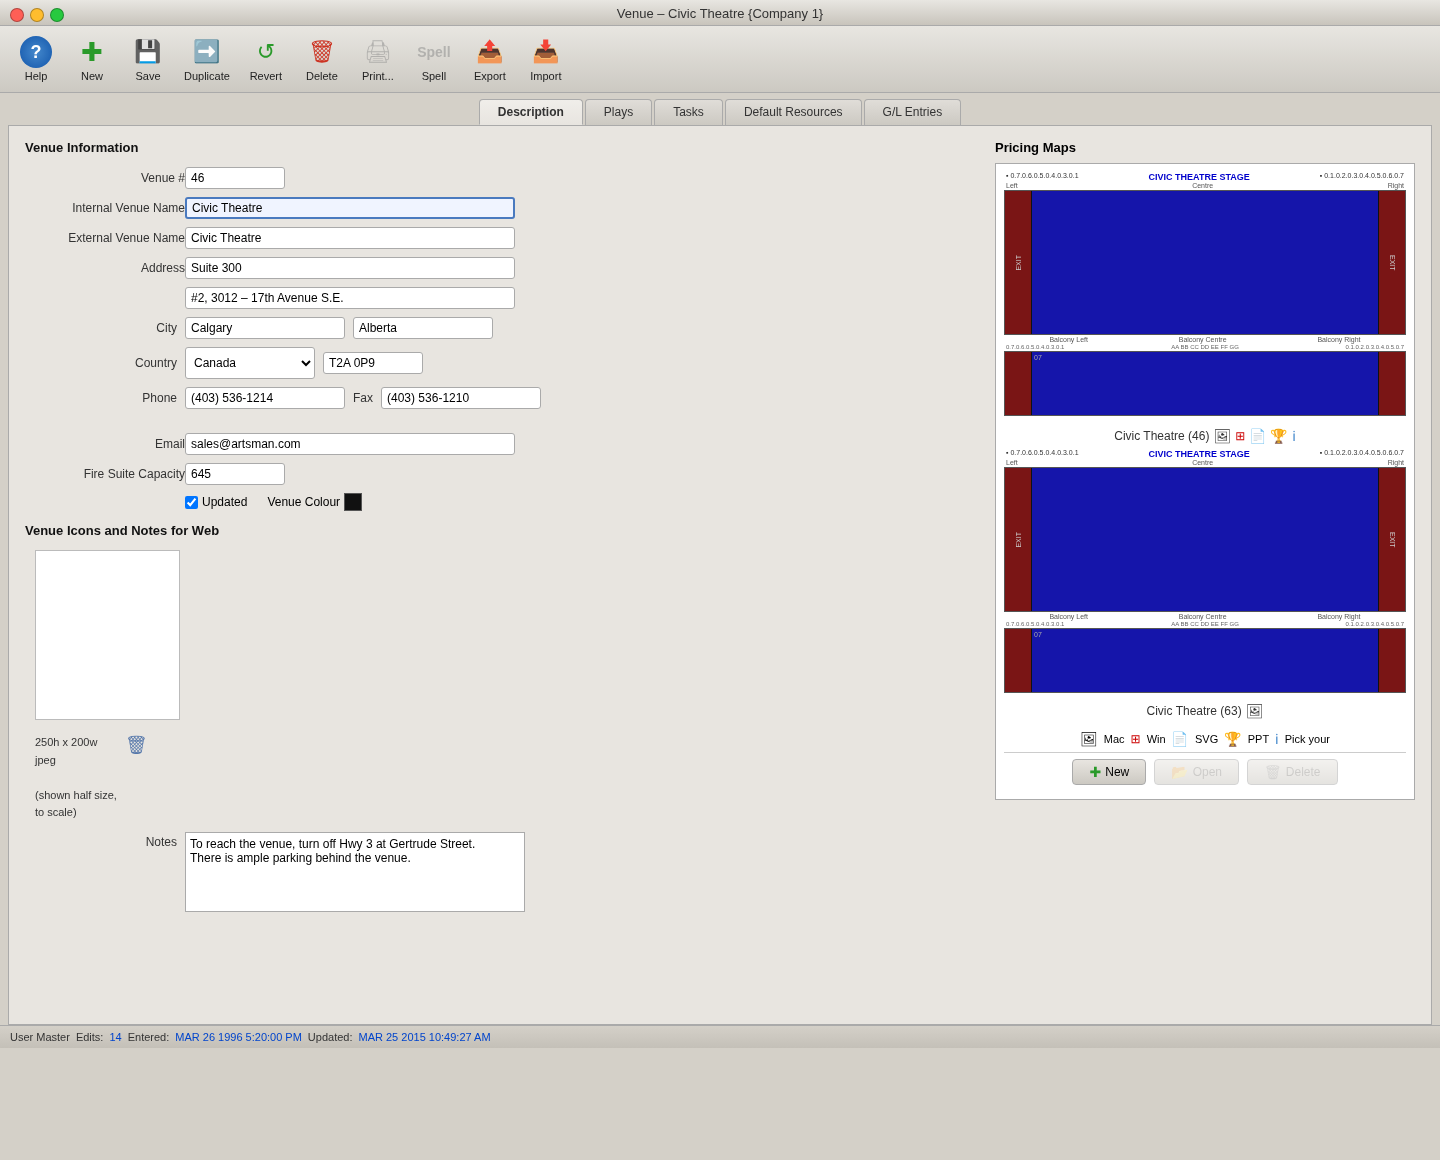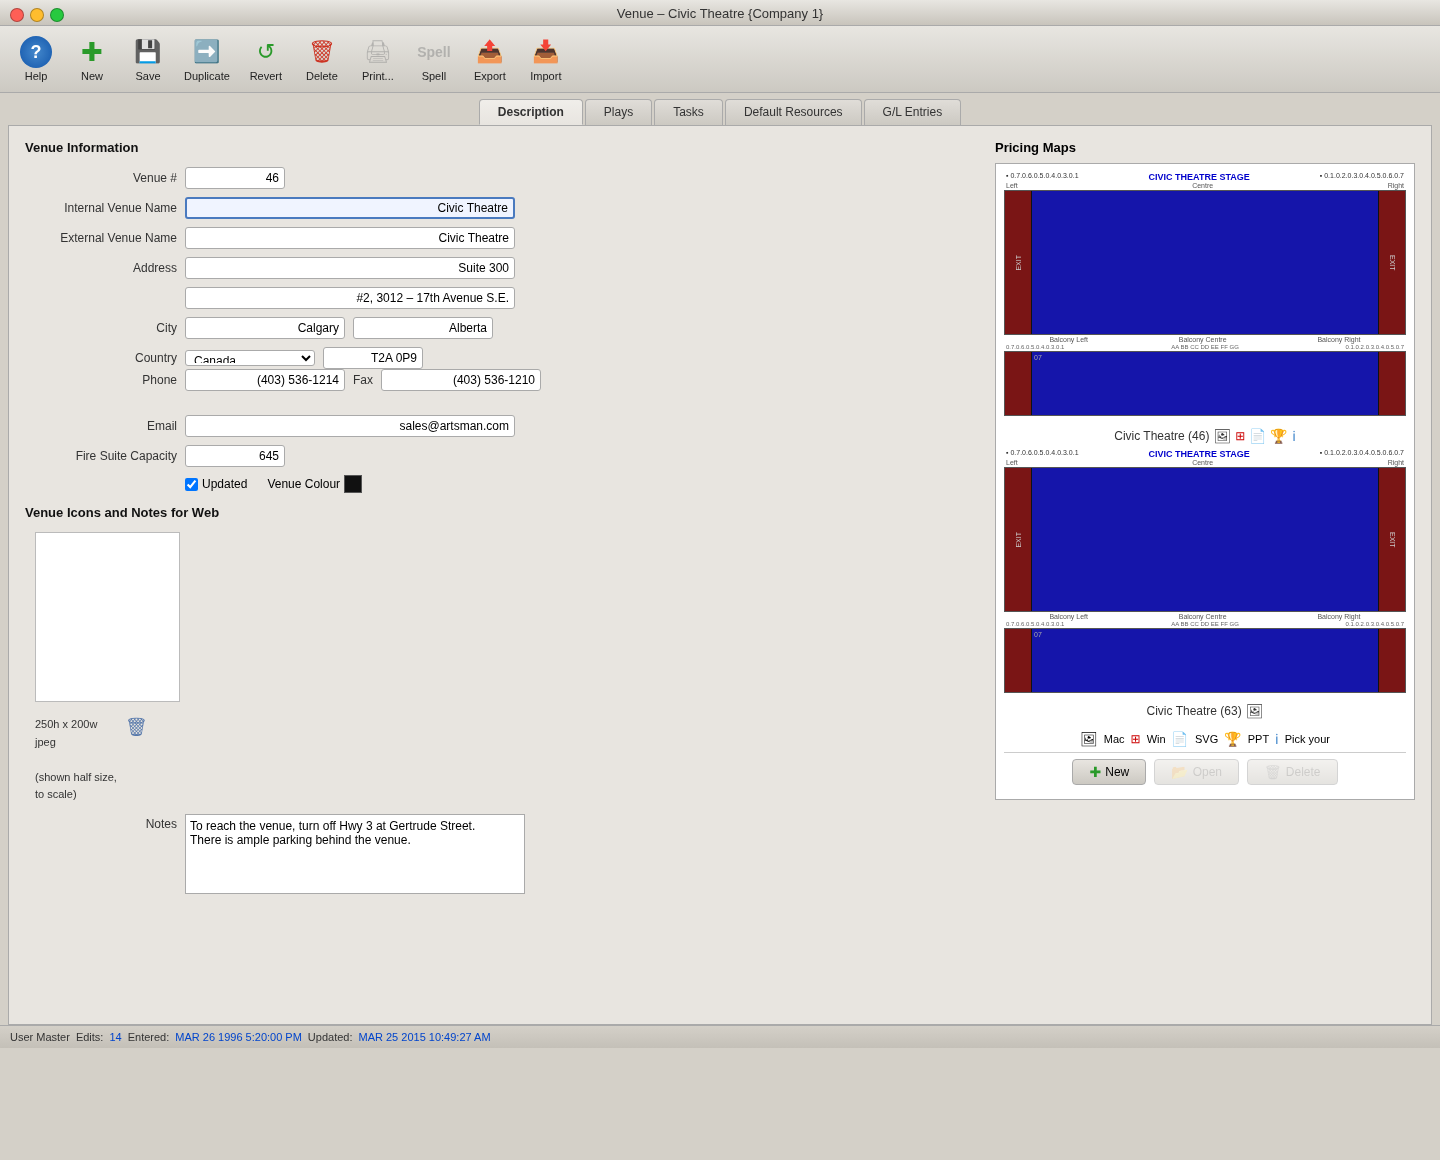--- a/index.html
+++ b/index.html
@@ -120,70 +120,68 @@
 
     
     .form-row {
       display: flex;
       align-items: center;
       margin-bottom: 8px;
     }
     .form-label {
       text-align: right;
       width: 160px;
-      padding-right: 8px;
       color: #333;
       font-size: 12px;
       flex-shrink: 0;
     }
     .form-input {
       background: white;
       border: 1px solid #aaa;
       border-radius: 3px;
       padding: 3px 5px;
       font-size: 12px;
       height: 22px;
-      text-align: right;
     }
     .form-input.wide { width: 330px; }
     .form-input.medium { width: 160px; }
     .form-input.short { width: 100px; }
     .form-input.highlighted {
       border: 2px solid #4a7abf;
       background: #f0f4ff;
     }
 
     .form-input-select {
       background: white;
       border: 1px solid #aaa;
       border-radius: 3px;
       padding: 2px 4px;
       font-size: 12px;
-      height: 16px;
+      height: 32px;
       width: 130px;
     }
 
     
     .city-row {
       display: flex;
       align-items: center;
       margin-bottom: 8px;
     }
     .city-row .form-label {
       width: 160px;
       text-align: right;
       padding-right: 8px;
     }
     .city-row .form-input.city { width: 160px; }
     .city-row .form-input.province { width: 140px; margin-left: 8px; }
 
     .country-row {
       display: flex;
       align-items: center;
-      margin-bottom: 0;
+      margin-bottom: 8px;
     }
     .country-row .form-label { width: 160px; text-align: right; padding-right: 8px; }
     .country-row .postal { width: 100px; margin-left: 8px; }
 
     .phone-row {
       display: flex;
       align-items: center;
       margin-bottom: 24px;
     }
     .phone-row .form-label { width: 160px; text-align: right; padding-right: 8px; }

